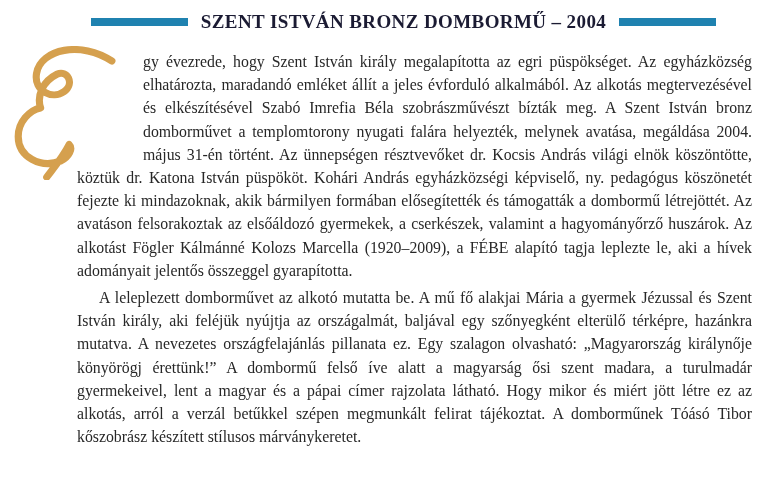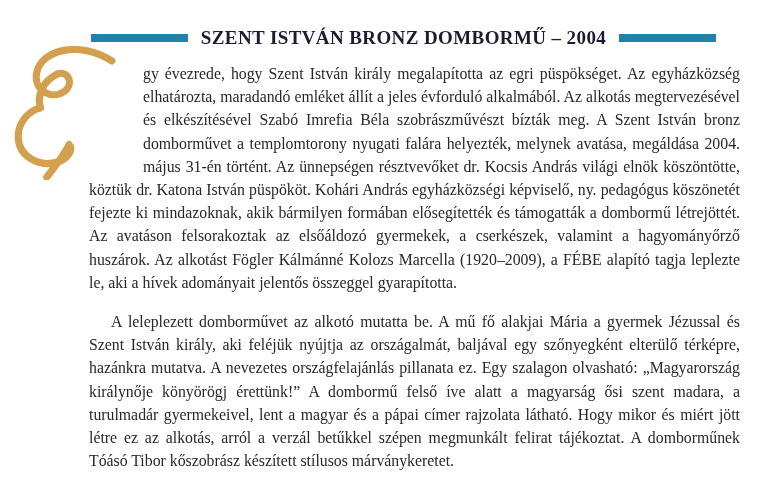--- a/index.html
+++ b/index.html
@@ -15,21 +15,21 @@
     overflow: hidden;
     font-family: "Liberation Serif", serif;
   }
 
   
   .header {
     display: flex;
     align-items: center;
     justify-content: center;
     gap: 13px;
-    padding-top: 27px;
+    padding-top: 11px;
     margin-left: 34px;
   }
   .title-bar {
     width: 97px;
     height: 8px;
     background: #1f82b0;
     flex: 0 0 auto;
   }
   .page-title {
     margin: 0;
@@ -45,21 +45,21 @@
   .body-text {
     position: absolute;
     left: 73px;
     right: 17px;
     top: 46px;
     font-size: 15.8px;
     line-height: 23.2px;
     text-align: justify;
     color: #272727;
   }
-  .body-text p { margin: 16px; padding: 0; }
+  .body-text p { margin: 4px; padding: 0; }
   .body-text p.indent { text-indent: 22px; }
 
   
   .wrap-spacer {
     float: left;
     width: 70px;
     height: 112px;
     shape-outside: polygon(0 0, 58 0, 58 23, 70 23, 70 46, 38 46, 38 70, 10 70, 10 112, 0 112);
   }
 

